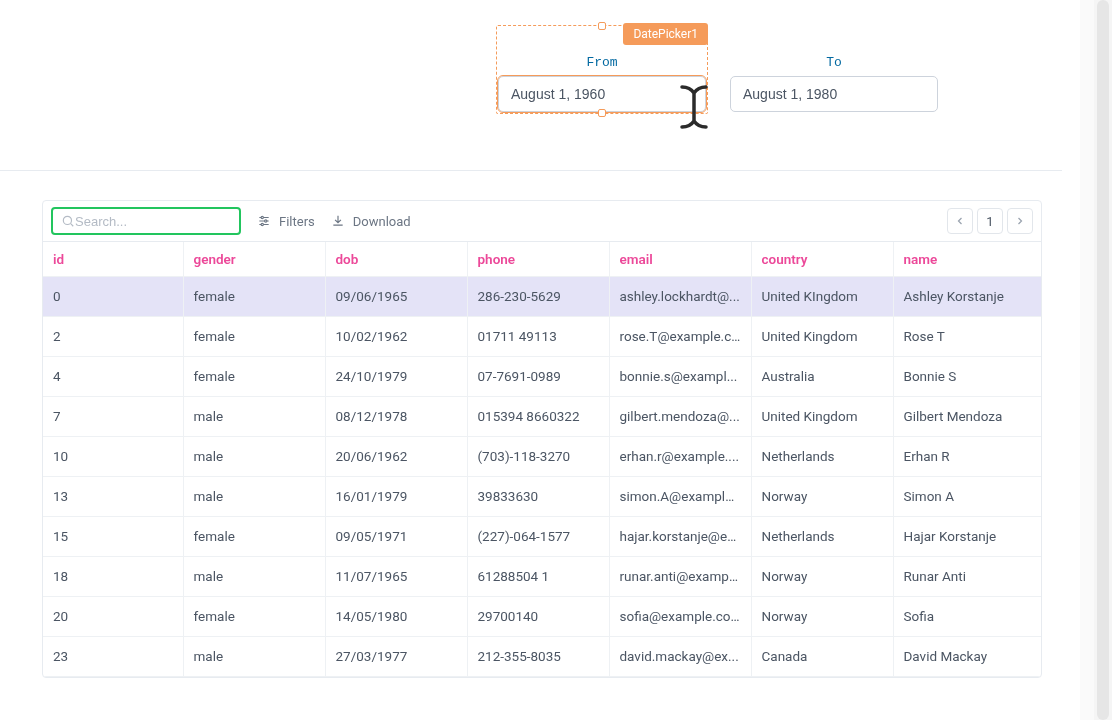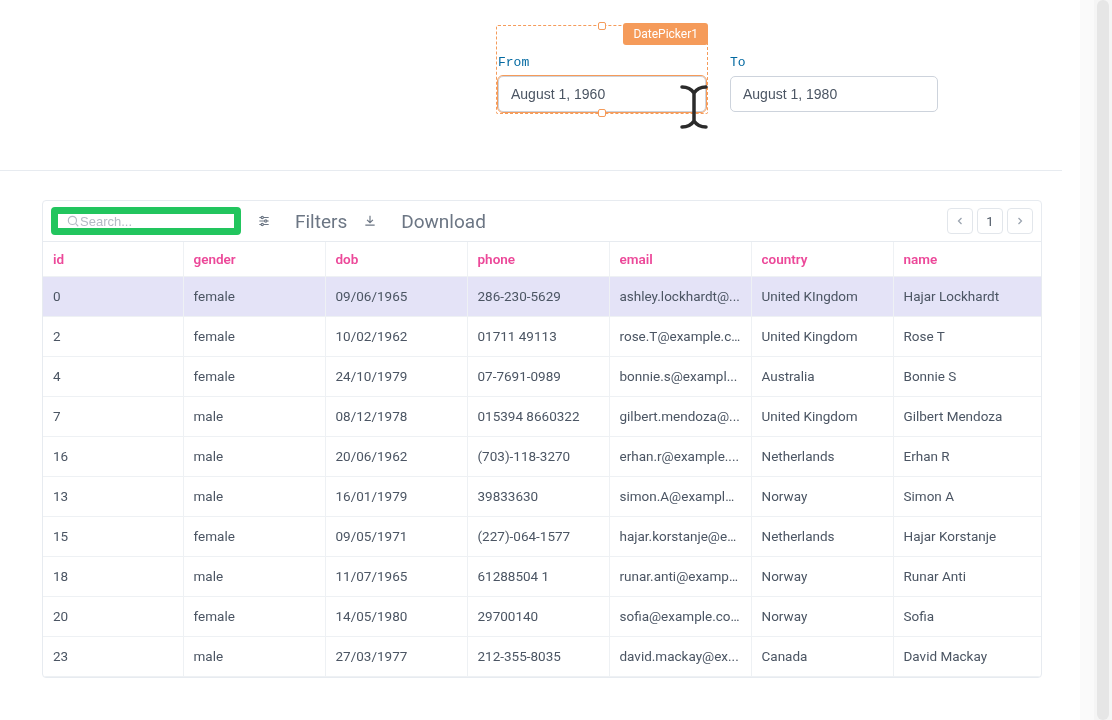--- a/index.html
+++ b/index.html
@@ -37,21 +37,21 @@
   background: #e6e6e6;
   border-radius: 6px;
 }
 .datepickers {
   position: absolute;
   top: 55px;
   left: 498px;
   display: flex;
   gap: 24px;
 }
-.dp-group { display: flex; flex-direction: column; gap: 6px; position: relative; }
+.dp-group { display: flex; flex-direction: column; gap: 6px; position: relative; align-items: center; }
 .dp-label { font-size: 13px; color: #0369a1; font-family: Liberation Mono, monospace; }
 .dp-input {
   width: 208px;
   height: 36px;
   border: 1px solid #cdd3dc;
   border-radius: 5px;
   padding: 0 12px;
   font-size: 14px;
   color: #4b5563;
   background: #fff;
@@ -121,41 +121,41 @@
 .toolbar {
   display: flex;
   align-items: center;
   padding: 6px 8px;
   gap: 16px;
   border-bottom: 1px solid #e7ebf0;
 }
 .search {
   display: flex;
   align-items: center;
-  border: 7px solid #22c55e;
+  border: 2px solid #22c55e;
   border-radius: 4px;
   height: 28px;
   width: 190px;
   padding: 0 8px;
   color: #b4bbc5;
 }
 .search input {
   border: none;
   outline: none;
   font-size: 13px;
   width: 100%;
   color: #4b5563;
   background: transparent;
 }
 .search input::placeholder { color: #b4bbc5; }
 .tool-btn {
   display: flex;
   align-items: center;
-  gap: 24px;
-  font-size: 19px;
+  gap: 8px;
+  font-size: 13px;
   color: #6c7684;
   cursor: pointer;
 }
 .spacer { flex: 1; }
 .pager {
   display: flex;
   align-items: center;
   gap: 4px;
 }
 .pg-btn {
@@ -310,21 +310,21 @@
         </tr>
       </thead>
       <tbody id="tbody">
           <tr class="selected">
             <td>0</td>
             <td>female</td>
             <td>09/06/1965</td>
             <td>286-230-5629</td>
             <td>ashley.lockhardt@...</td>
             <td>United KIngdom</td>
-            <td>Hajar Lockhardt</td>
+            <td>Ashley Korstanje</td>
           </tr>
           <tr>
             <td>2</td>
             <td>female</td>
             <td>10/02/1962</td>
             <td>01711 49113</td>
             <td>rose.T@example.c...</td>
             <td>United Kingdom</td>
             <td>Rose T</td>
           </tr>
@@ -340,21 +340,21 @@
           <tr>
             <td>7</td>
             <td>male</td>
             <td>08/12/1978</td>
             <td>015394 8660322</td>
             <td>gilbert.mendoza@...</td>
             <td>United Kingdom</td>
             <td>Gilbert Mendoza</td>
           </tr>
           <tr>
-            <td>16</td>
+            <td>10</td>
             <td>male</td>
             <td>20/06/1962</td>
             <td>(703)-118-3270</td>
             <td>erhan.r@example....</td>
             <td>Netherlands</td>
             <td>Erhan R</td>
           </tr>
           <tr>
             <td>13</td>
             <td>male</td>

